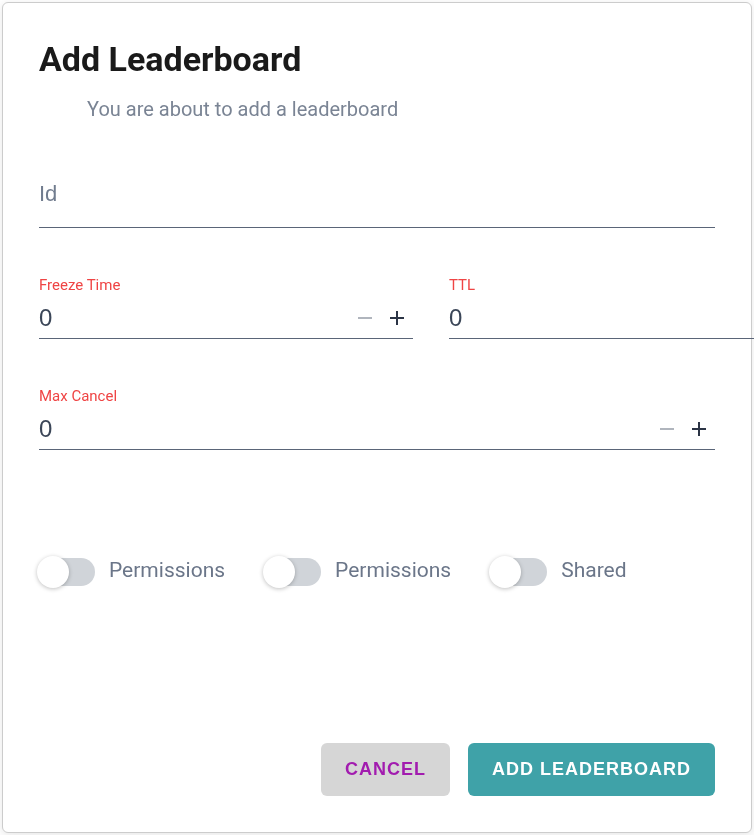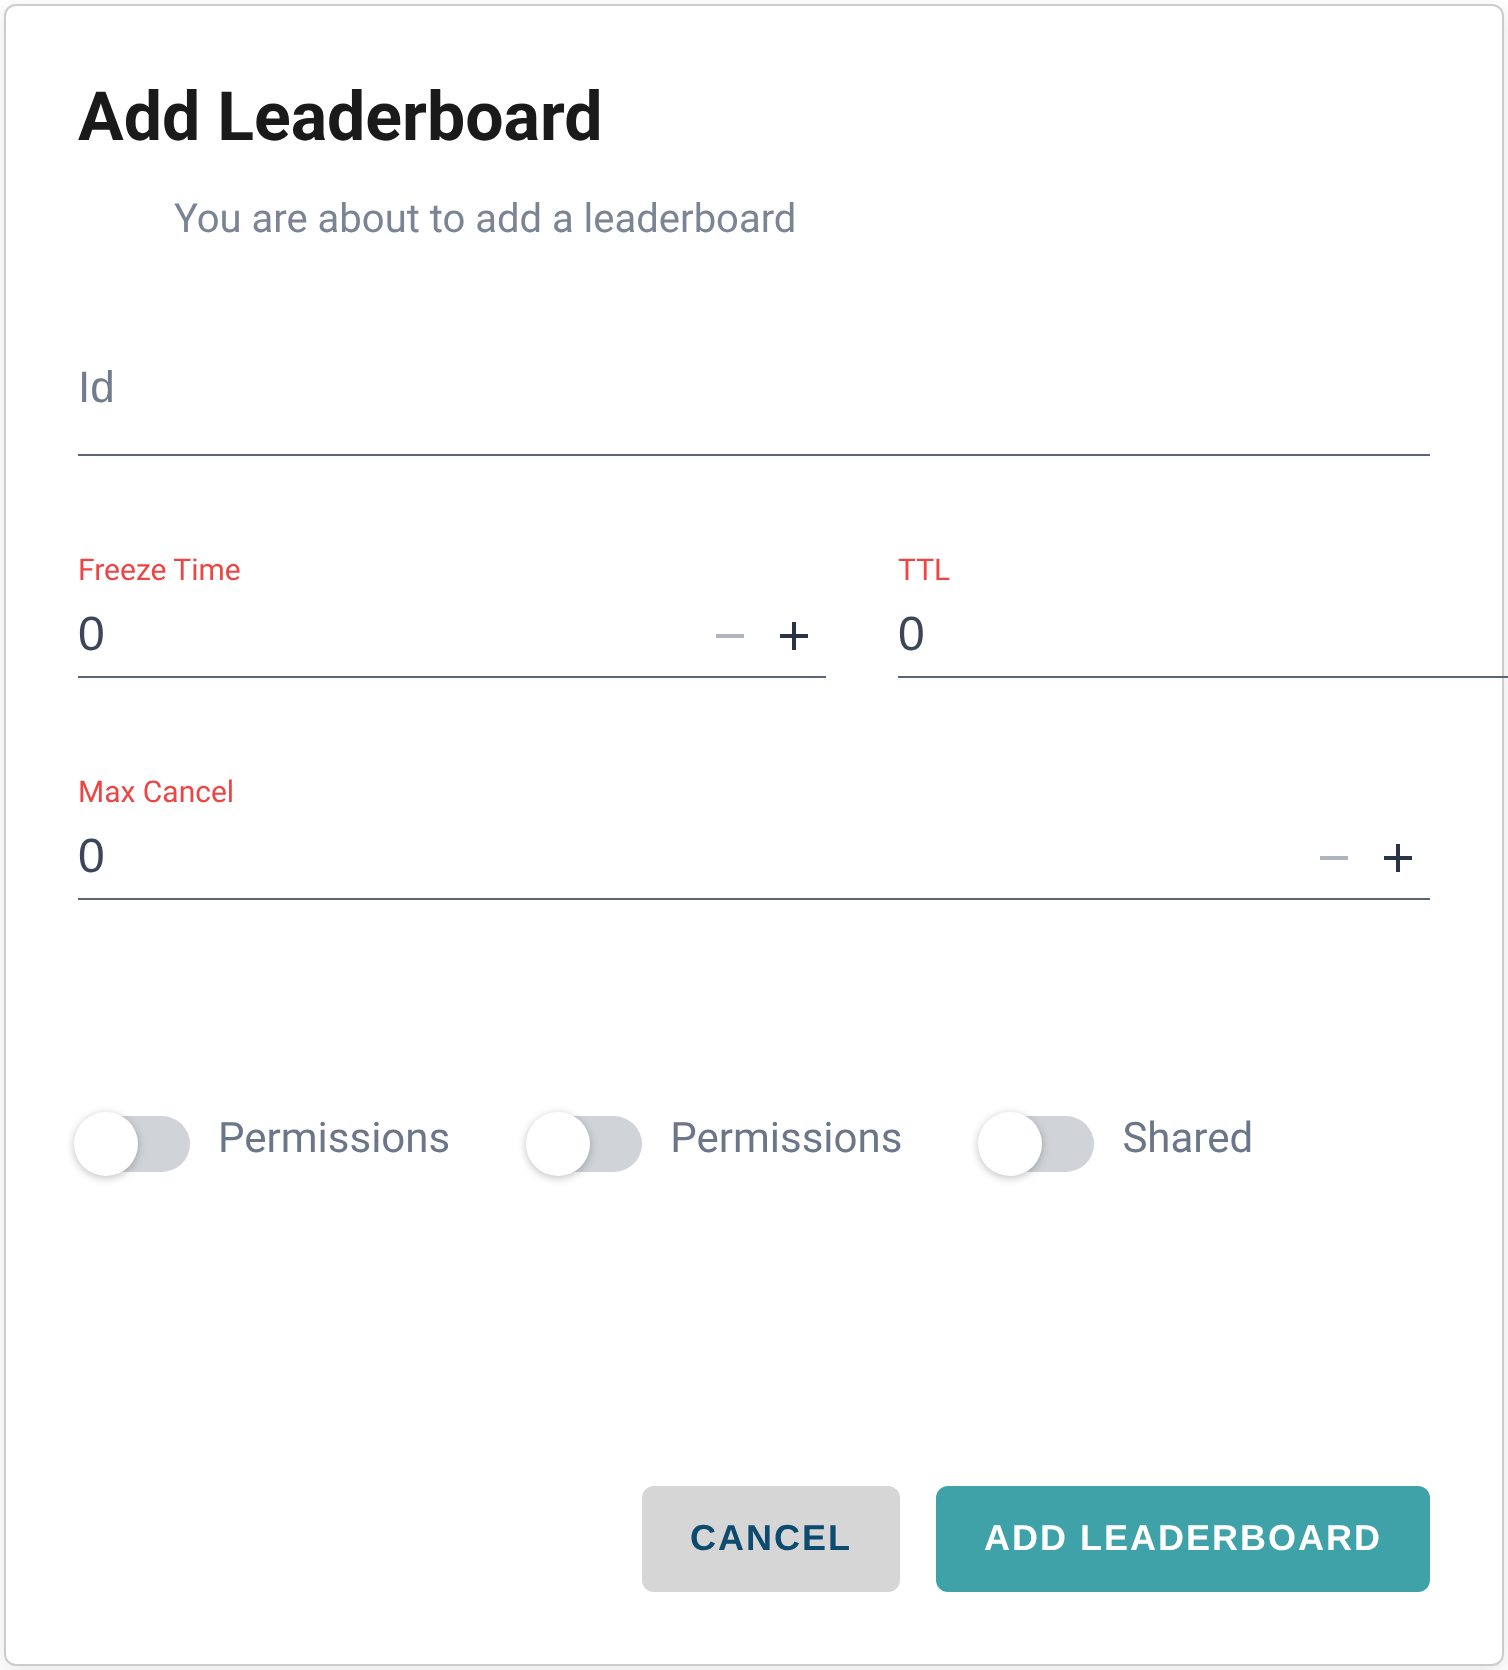--- a/index.html
+++ b/index.html
@@ -144,21 +144,21 @@
       border: none;
       border-radius: 6px;
       font-size: 18px;
       font-weight: 700;
       letter-spacing: 1px;
       cursor: pointer;
       text-transform: uppercase;
     }
     .btn-cancel {
       background: #d6d6d6;
-      color: #0c4a6e;
+      color: #a21caf;
     }
     .btn-primary {
       background: #3fa2a8;
       color: #fff;
     }
   </style>
 </head>
 <body>
 
 <div class="dialog">

